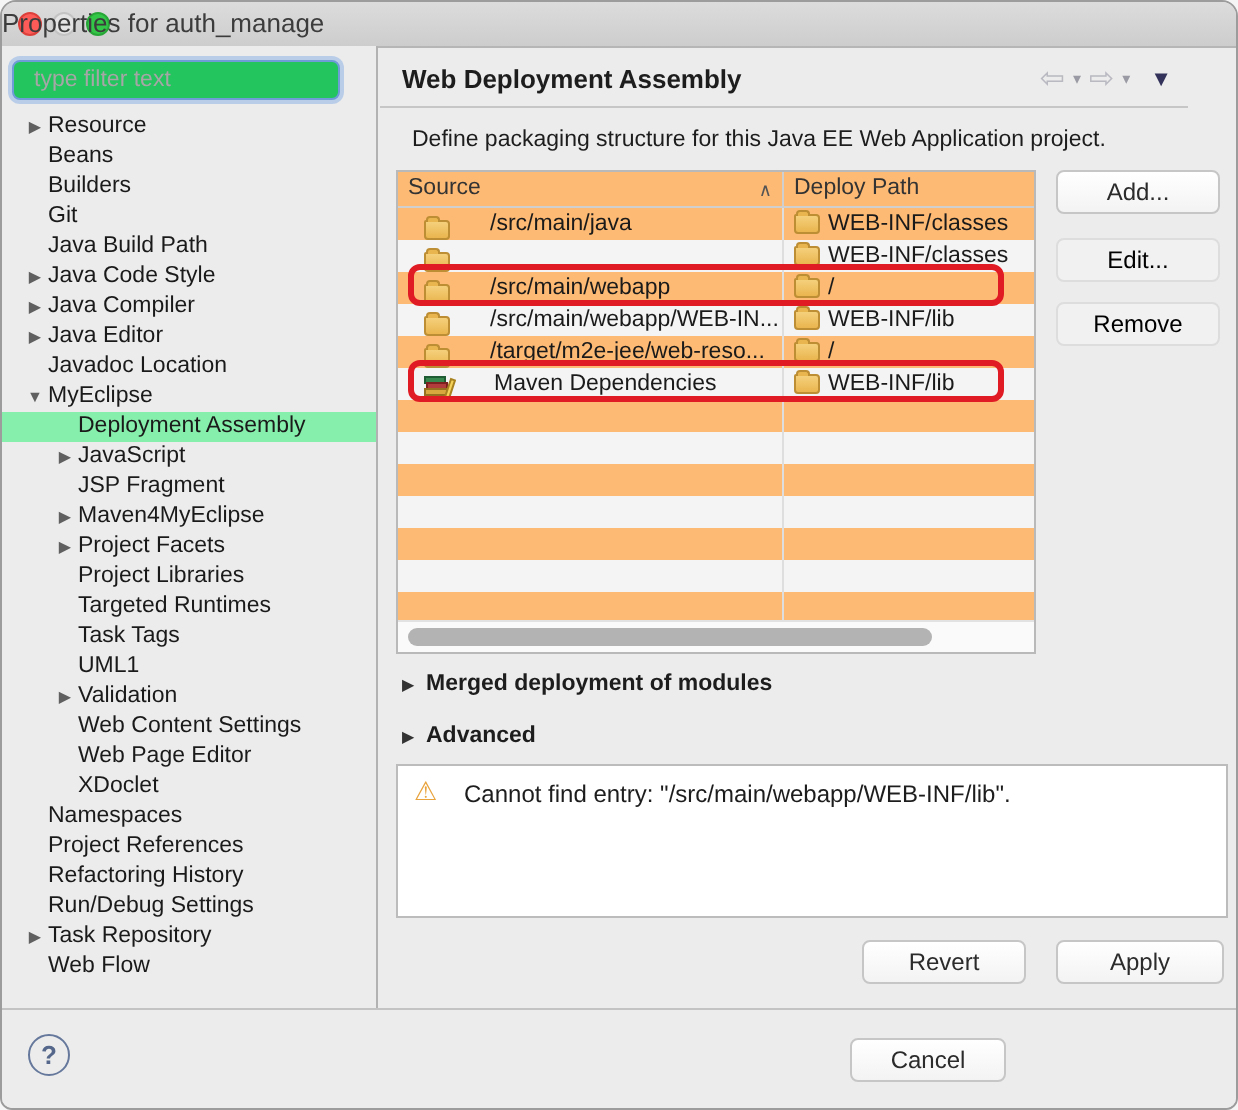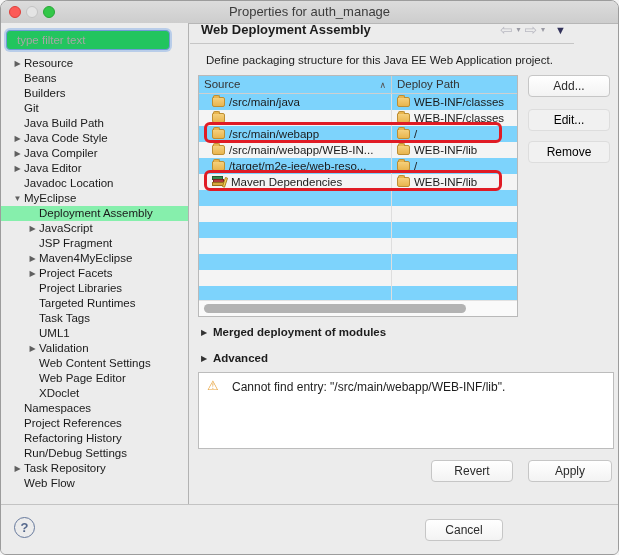--- a/index.html
+++ b/index.html
@@ -5,58 +5,58 @@
   html,body{margin:0;padding:0;background:#f5f5f5;font-family:"Liberation Sans",sans-serif;}
   .window{position:relative;width:619px;height:555px;background:#ececec;border:1px solid #9c9c9c;
           border-radius:8px 8px 6px 6px;overflow:hidden;box-sizing:border-box;}
   
   .titlebar{position:absolute;left:0;top:0;width:100%;height:22px;
             background:linear-gradient(#dcdcdc,#cdcdcd);border-bottom:1px solid #b6b6b6;}
   .tl{position:absolute;top:5px;width:12px;height:12px;border-radius:50%;box-sizing:border-box;}
   .tl-close{left:8px;background:#fc5b57;border:1px solid #dd3f3a;}
   .tl-min{left:25px;background:#e4e4e4;border:1px solid #c3c3c3;}
   .tl-zoom{left:42px;background:#33c748;border:1px solid #28a738;}
-  .title-text{position:absolute;left:0;right:0;top:0;height:22px;line-height:22px;text-align:center;
+  .title-text{position:absolute;left:0;right:0;top:0;height:22px;line-height:22px;text-align:left;
               font-size:13px;color:#3c3c3c;}
   
   .sidebar{position:absolute;left:0;top:22px;width:188px;height:481px;border-right:1px solid #b2b2b2;
            box-sizing:border-box;background:#ececec;}
   .filter-input{position:absolute;left:5px;top:7px;width:164px;height:20px;box-sizing:border-box;
                 border:1px solid #6f9bd6;border-radius:4px;background:#22c55e;padding:0 10px;
                 font:11.5px "Liberation Sans",sans-serif;color:#333;outline:none;
                 box-shadow:0 0 0 2px rgba(110,160,230,.4);}
   .filter-input::placeholder{color:#a6a6a6;}
   .tree{position:absolute;left:0;top:33px;width:100%;}
   .tree-item{height:15px;line-height:15px;display:flex;align-items:center;font-size:11.5px;color:#1a1a1a;}
   .tree-item.selected{background:#86efac;}
   .tw{display:inline-block;width:11px;font-size:8px;color:#606060;text-align:center;flex:none;}
   .indent0 .tw{margin-left:11px;}
   .indent1 .tw{margin-left:26px;}
   .tlabel{margin-left:1px;white-space:nowrap;}
   
-  .main{position:absolute;left:189px;top:8px;width:384px;height:481px;}
+  .main{position:absolute;left:189px;top:18px;width:384px;height:481px;padding-left:20px;}
   .panel-title{position:absolute;left:11px;top:13px;font-size:13px;font-weight:bold;color:#1d1d1d;}
   .nav-icons{position:absolute;right:8px;top:13px;display:flex;align-items:center;gap:4px;}
   .nav-arrow{font-size:15px;color:#b9b9c2;line-height:15px;}
   .nav-drop{font-size:8px;color:#9a9aa4;}
   .nav-menu{font-size:11px;color:#32325a;margin-left:6px;}
   .header-rule{position:absolute;left:0;top:34px;width:100%;border-top:1px solid #c6c6c6;}
   .desc{position:absolute;left:16px;top:45px;font-size:11.5px;color:#1d1d1d;}
   
-  .tablewrap{position:absolute;left:8px;top:66px;width:320px;height:242px;background:#7dd3fc;
+  .tablewrap{position:absolute;left:8px;top:66px;width:320px;height:242px;background:#fdba74;
              border:1px solid #b9b9b9;box-sizing:border-box;}
   .thead{display:flex;height:17px;line-height:17px;border-bottom:1px solid #cfcfcf;font-size:11.5px;color:#333;}
   .hs{width:193px;position:relative;padding-left:5px;border-right:1px solid #cfcfcf;box-sizing:border-box;}
   .sort{position:absolute;right:5px;top:1px;font-size:9px;color:#555;}
   .hd{flex:1;padding-left:5px;}
   .tbody{height:208px;overflow:hidden;}
   .trow{display:flex;height:16px;line-height:16px;font-size:11.5px;color:#1a1a1a;}
   .trow:nth-child(even){background:#f4f4f4;}
-  .cell-source{width:193px;display:flex;align-items:center;padding-left:13px;box-sizing:border-box;
-               border-right:1px solid #dedede;white-space:nowrap;overflow:hidden;}
+  .cell-source{width:193px;display:flex;align-items:flex-end;padding-left:13px;box-sizing:border-box;
+               border-right:1px solid #dedede;white-space:nowrap;overflow:hidden;gap:16px;}
   .cell-deploy{flex:1;display:flex;align-items:center;padding-left:5px;white-space:nowrap;overflow:hidden;}
   .folder-icon{position:relative;display:inline-block;width:13px;height:10px;flex:none;
                background:linear-gradient(#f5d07c,#e9b54e);border:1px solid #bd8e33;border-radius:1px 2px 2px 2px;
                box-sizing:border-box;margin-right:4px;margin-top:-1px;}
   .folder-icon::before{content:"";position:absolute;top:-3px;left:0;width:5px;height:2px;
                background:#e9b54e;border:1px solid #bd8e33;border-bottom:0;border-radius:2px 2px 0 0;}
   .lib-icon{display:inline-flex;width:16px;height:12px;flex:none;margin-right:3px;}
   .hscroll{position:absolute;left:0;bottom:0;width:100%;height:16px;background:#fafafa;
            border-top:1px solid #e2e2e2;box-sizing:border-box;}
   .thumb{position:absolute;left:5px;top:3px;width:262px;height:9px;border-radius:5px;background:#b3b3b3;}

